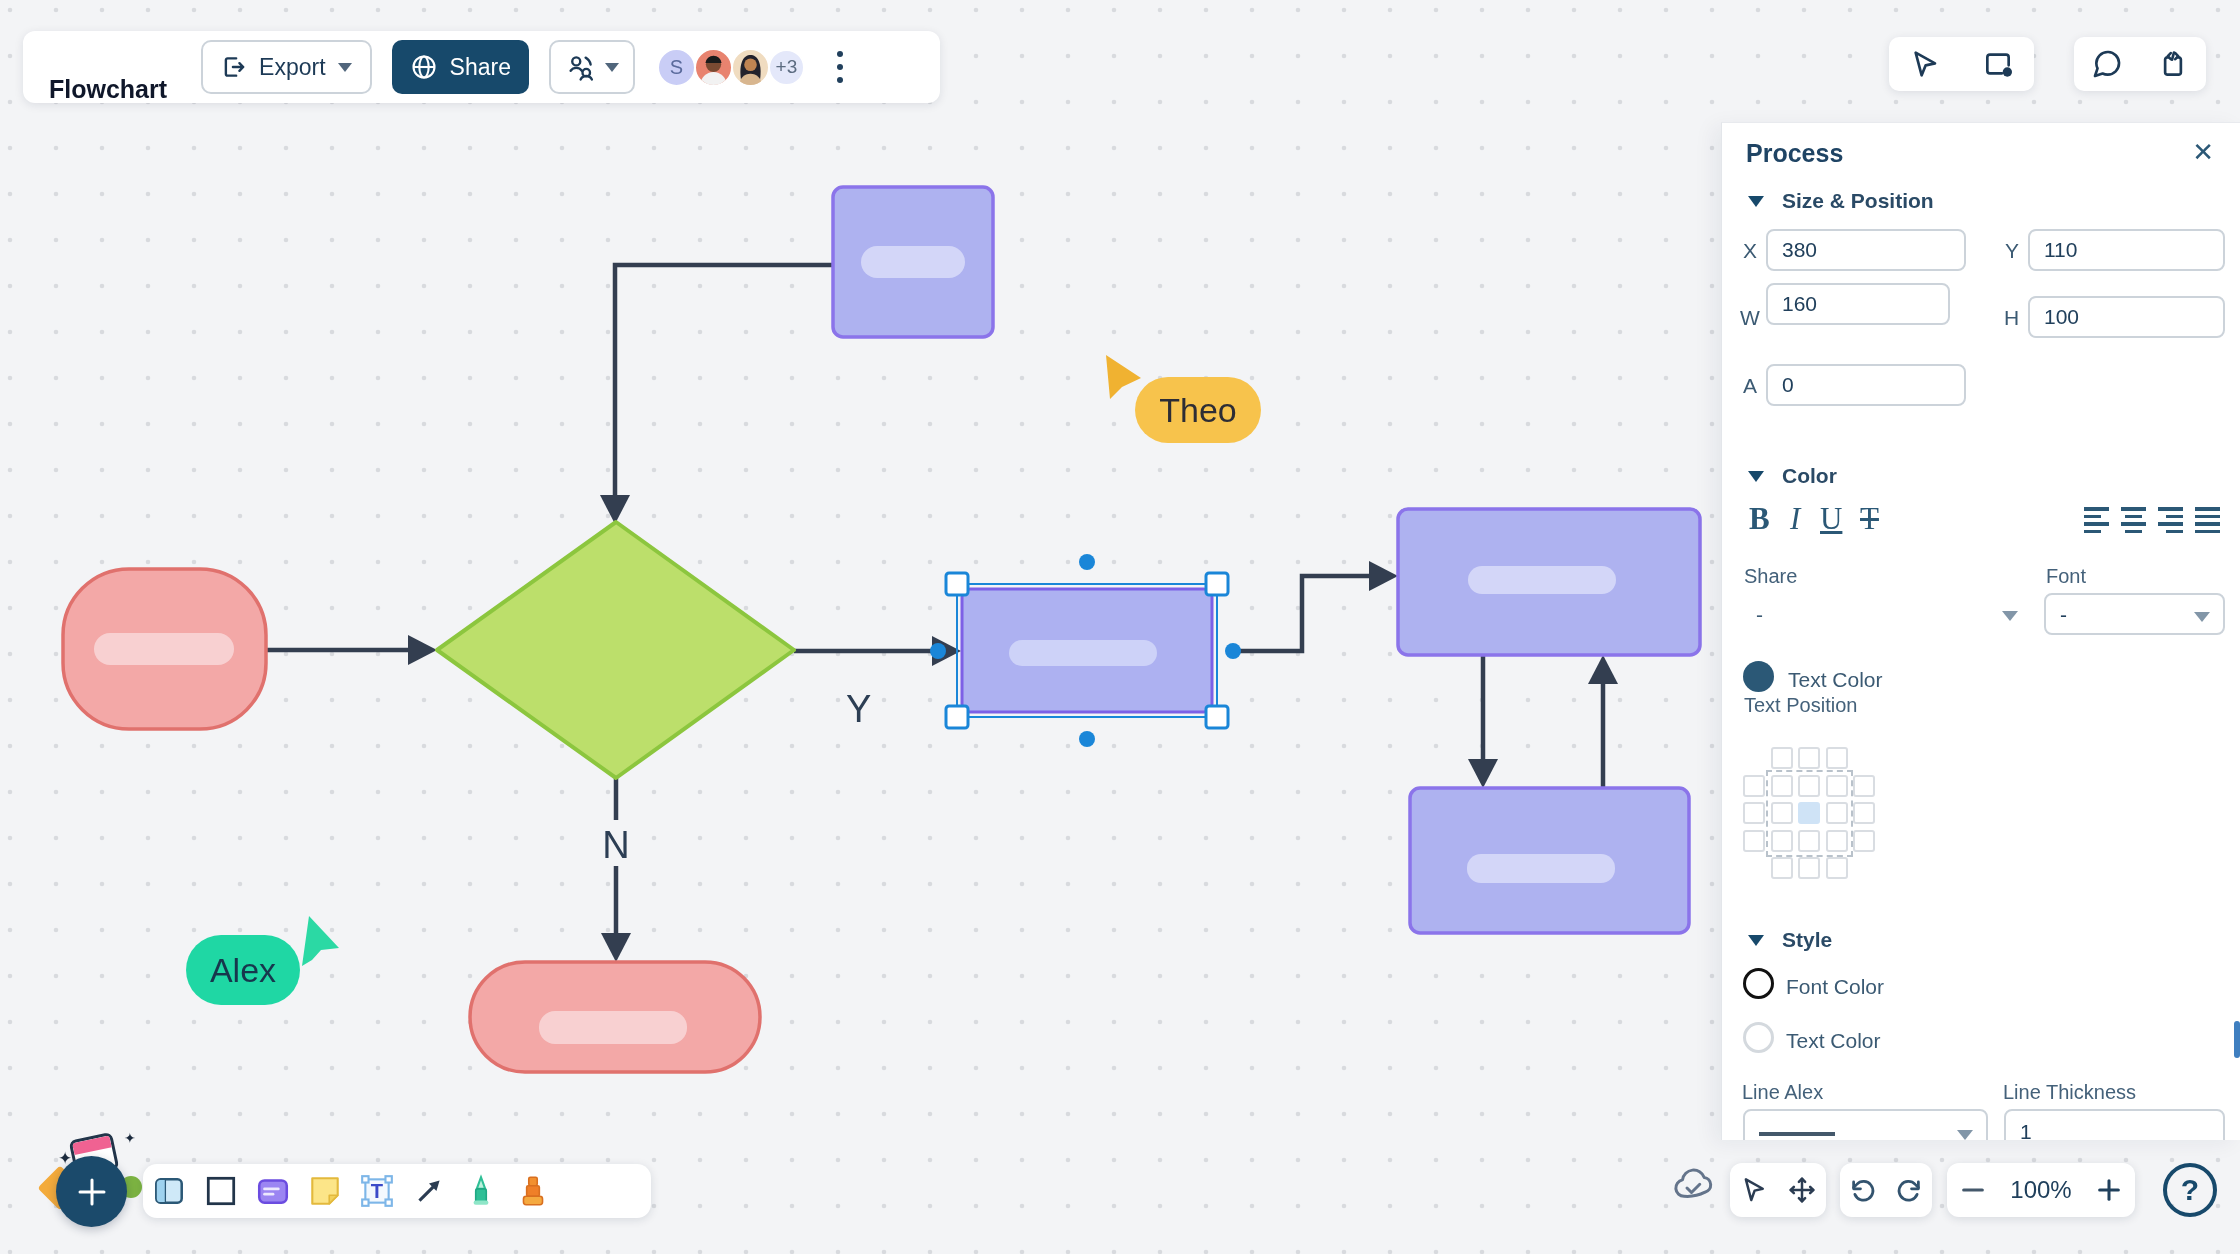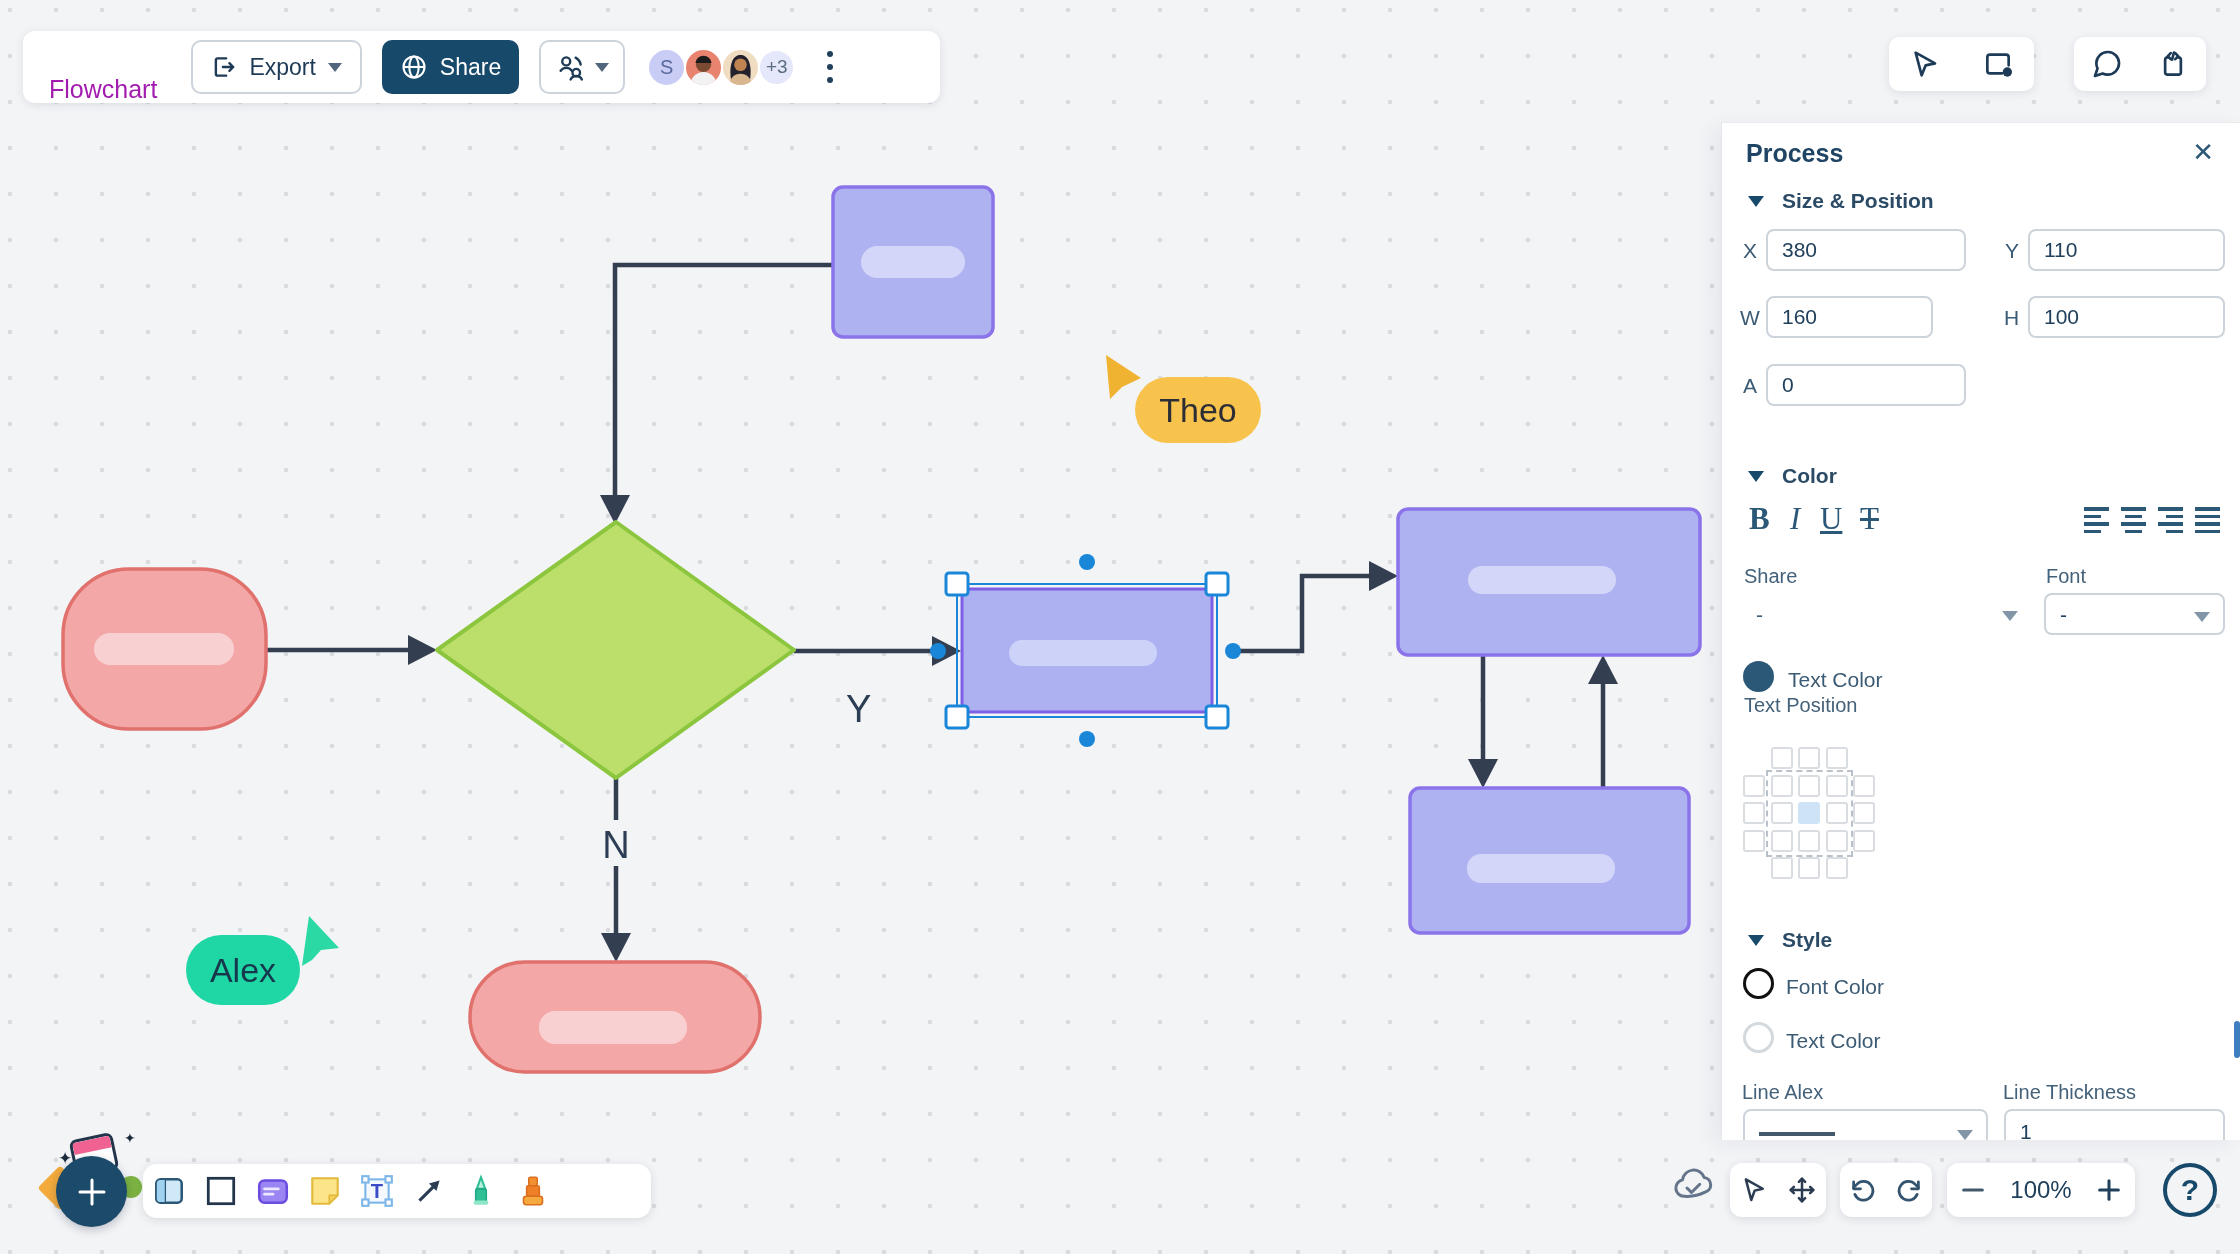--- a/index.html
+++ b/index.html
@@ -5,21 +5,21 @@
   * { margin:0; padding:0; box-sizing:border-box; }
   html,body { width:2240px; height:1254px; overflow:hidden; }
   body { font-family:"Liberation Sans", sans-serif; }
   #app { position:relative; width:2240px; height:1254px; background:#f3f4f6; }
   .abs { position:absolute; }
   svg text { font-family:"Liberation Sans", sans-serif; }
 
   
   .topbar { left:23px; top:31px; width:917px; height:72px; background:#fff; border-radius:12px;
     box-shadow:0 2px 10px rgba(20,30,60,.10); display:flex; align-items:center; padding:0 26px; gap:20px; }
-  .doc-title { font-size:25px; color:#a21caf; font-weight:400; margin-right:14px;margin-top:44px; }
+  .doc-title { font-size:25px; color:#0f172a; font-weight:700; margin-right:14px;margin-top:44px; }
   .btn { height:54px; border-radius:10px; display:flex; align-items:center; gap:12px; padding:0 18px; }
   .btn-outline { border:2px solid #ccd3da; background:#fff; color:#1d3a56; }
   .btn-fill { background:#17496b; color:#fff; }
   .btn-label { font-size:23px; font-weight:400; }
   .caret { width:0; height:0; border-left:7px solid transparent; border-right:7px solid transparent; border-top:9px solid #51667c; }
   .avatars { display:flex; align-items:center; margin-left:4px; }
   .avatar { width:39px; height:39px; border-radius:50%; display:flex; align-items:center; justify-content:center;
     font-size:20px; font-weight:500; margin-left:-2px; border:2px solid #fff; overflow:hidden; }
   .avatar-initial { background:#c9cdf6; color:#5a6a9c; }
   .avatar-overflow { background:#e4e8fa; color:#5b6b80; font-size:19px; width:37px; height:37px; }
@@ -246,21 +246,21 @@
 
     <div class="sec-head" style="left:26px; top:66px;">
       <span class="tri"></span>
       <span class="sec-label">Size &amp; Position</span>
     </div>
     <span class="fld-label" style="left:21px; top:116px;">X</span>
     <input class="fld-input" style="left: 44px; top: 106px; width: 200px;" value="380">
     <span class="fld-label" style="left:283px; top:116px;">Y</span>
     <input class="fld-input" style="left: 306px; top: 106px; width: 197px;" value="110">
     <span class="fld-label" style="left:18px; top:183px;">W</span>
-    <input class="fld-input" style="left: 44px; top: 173px; width: 167px;" value="160">
+    <input class="fld-input" style="left: 44px; top: 160px; width: 184px;" value="160">
     <span class="fld-label" style="left:282px; top:183px;">H</span>
     <input class="fld-input" style="left: 306px; top: 173px; width: 197px;" value="100">
     <span class="fld-label" style="left:21px; top:251px;">A</span>
     <input class="fld-input" style="left: 44px; top: 241px; width: 200px;" value="0">
 
     <div class="sec-head" style="left:26px; top:341px;">
       <span class="tri"></span>
       <span class="sec-label">Color</span>
     </div>
     <span class="fmt" style="left:27px; top:378px; font-weight:700;">B</span>

